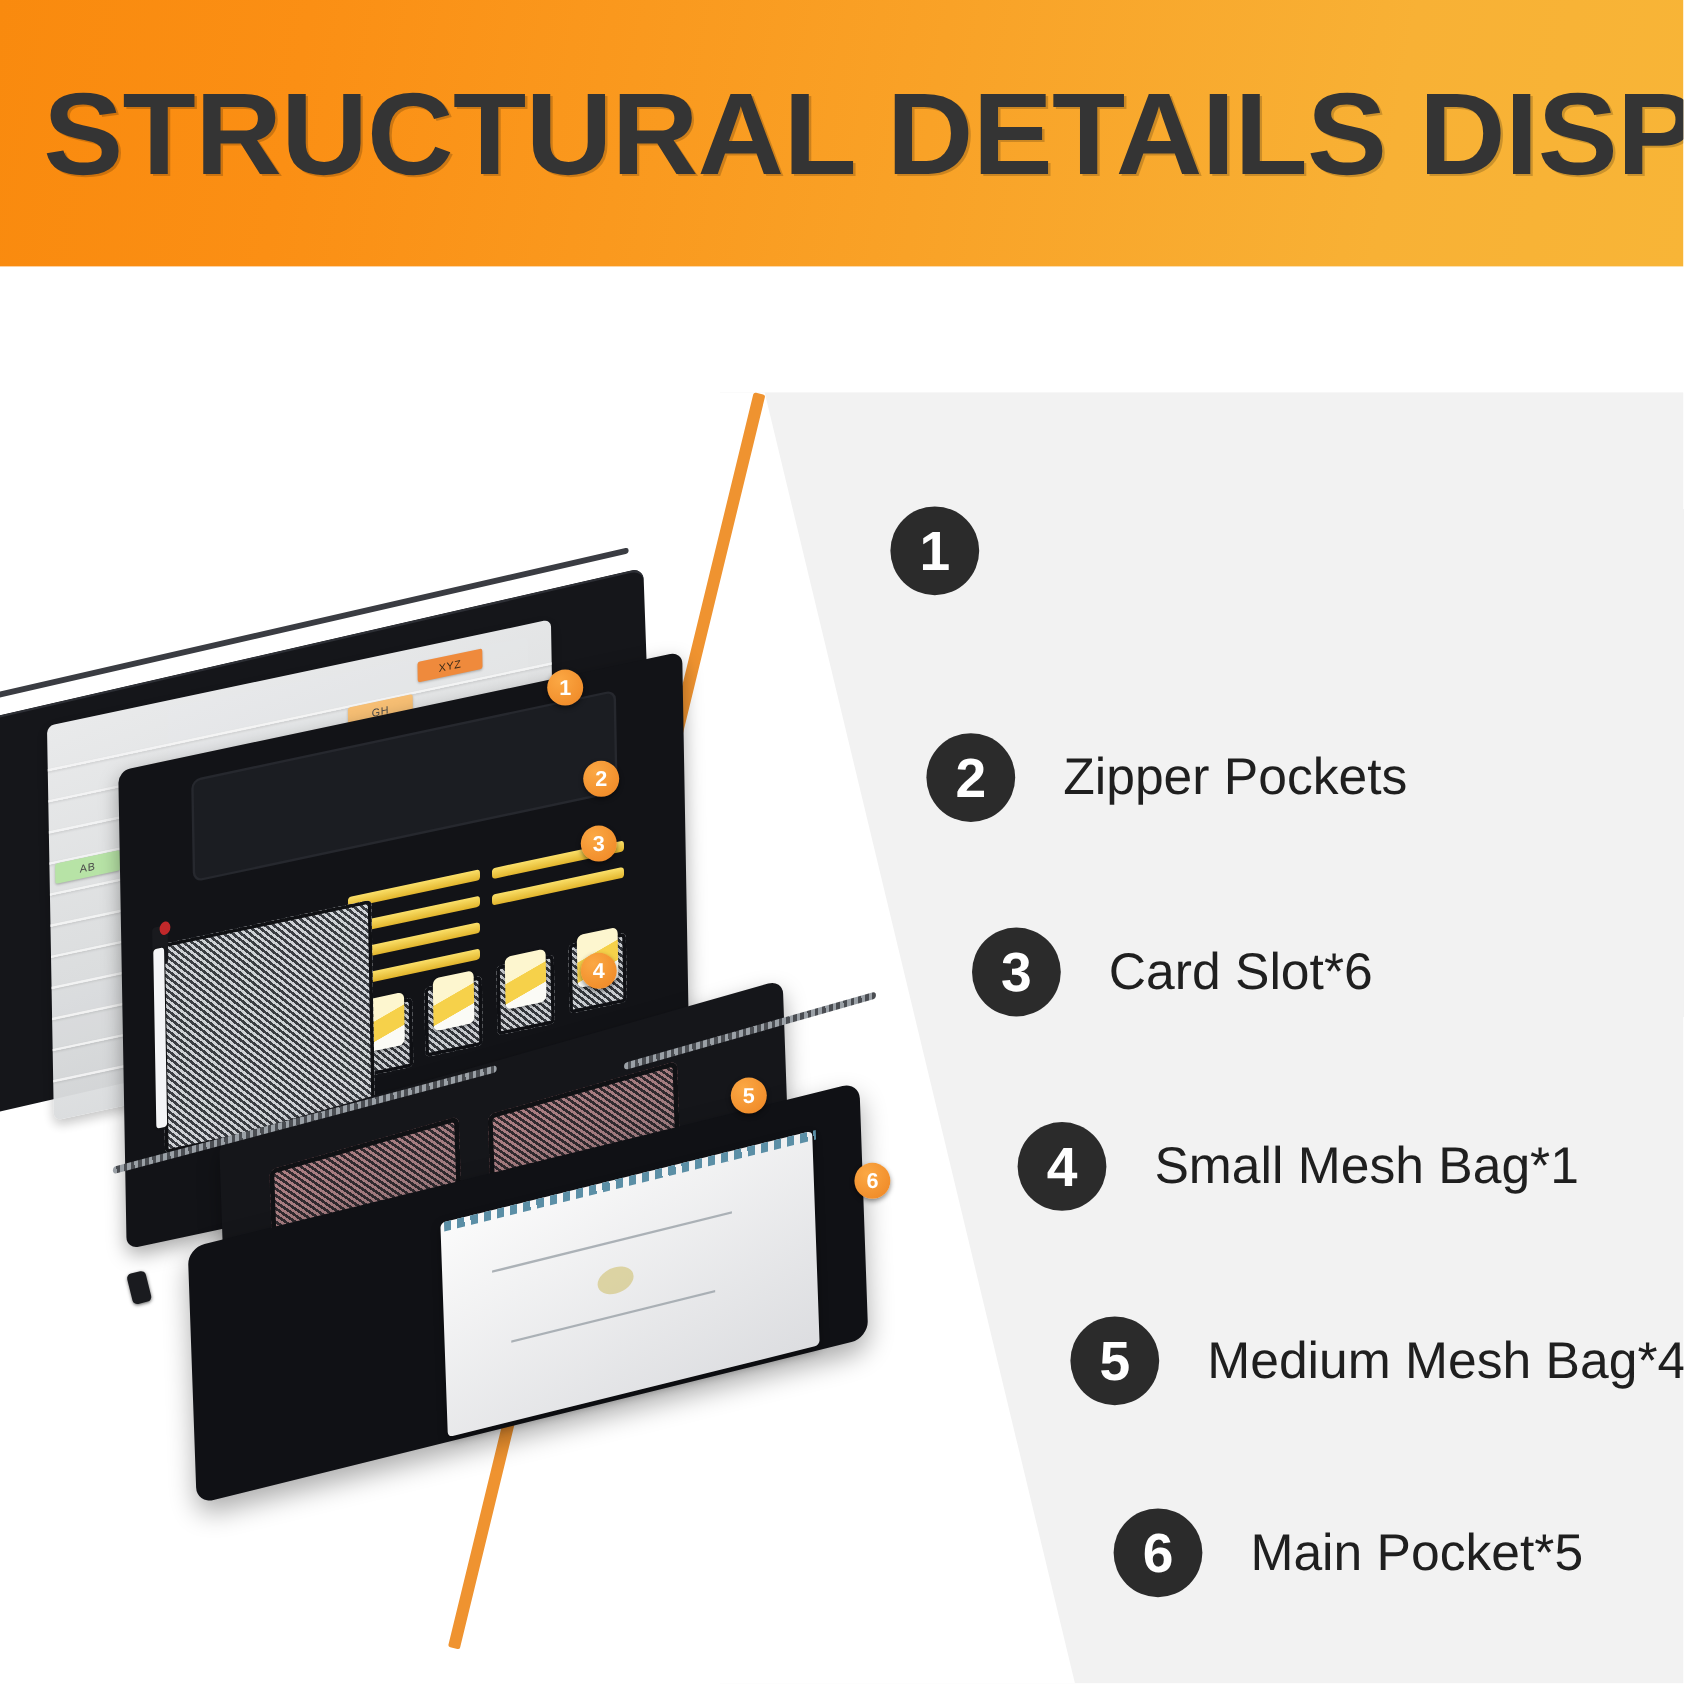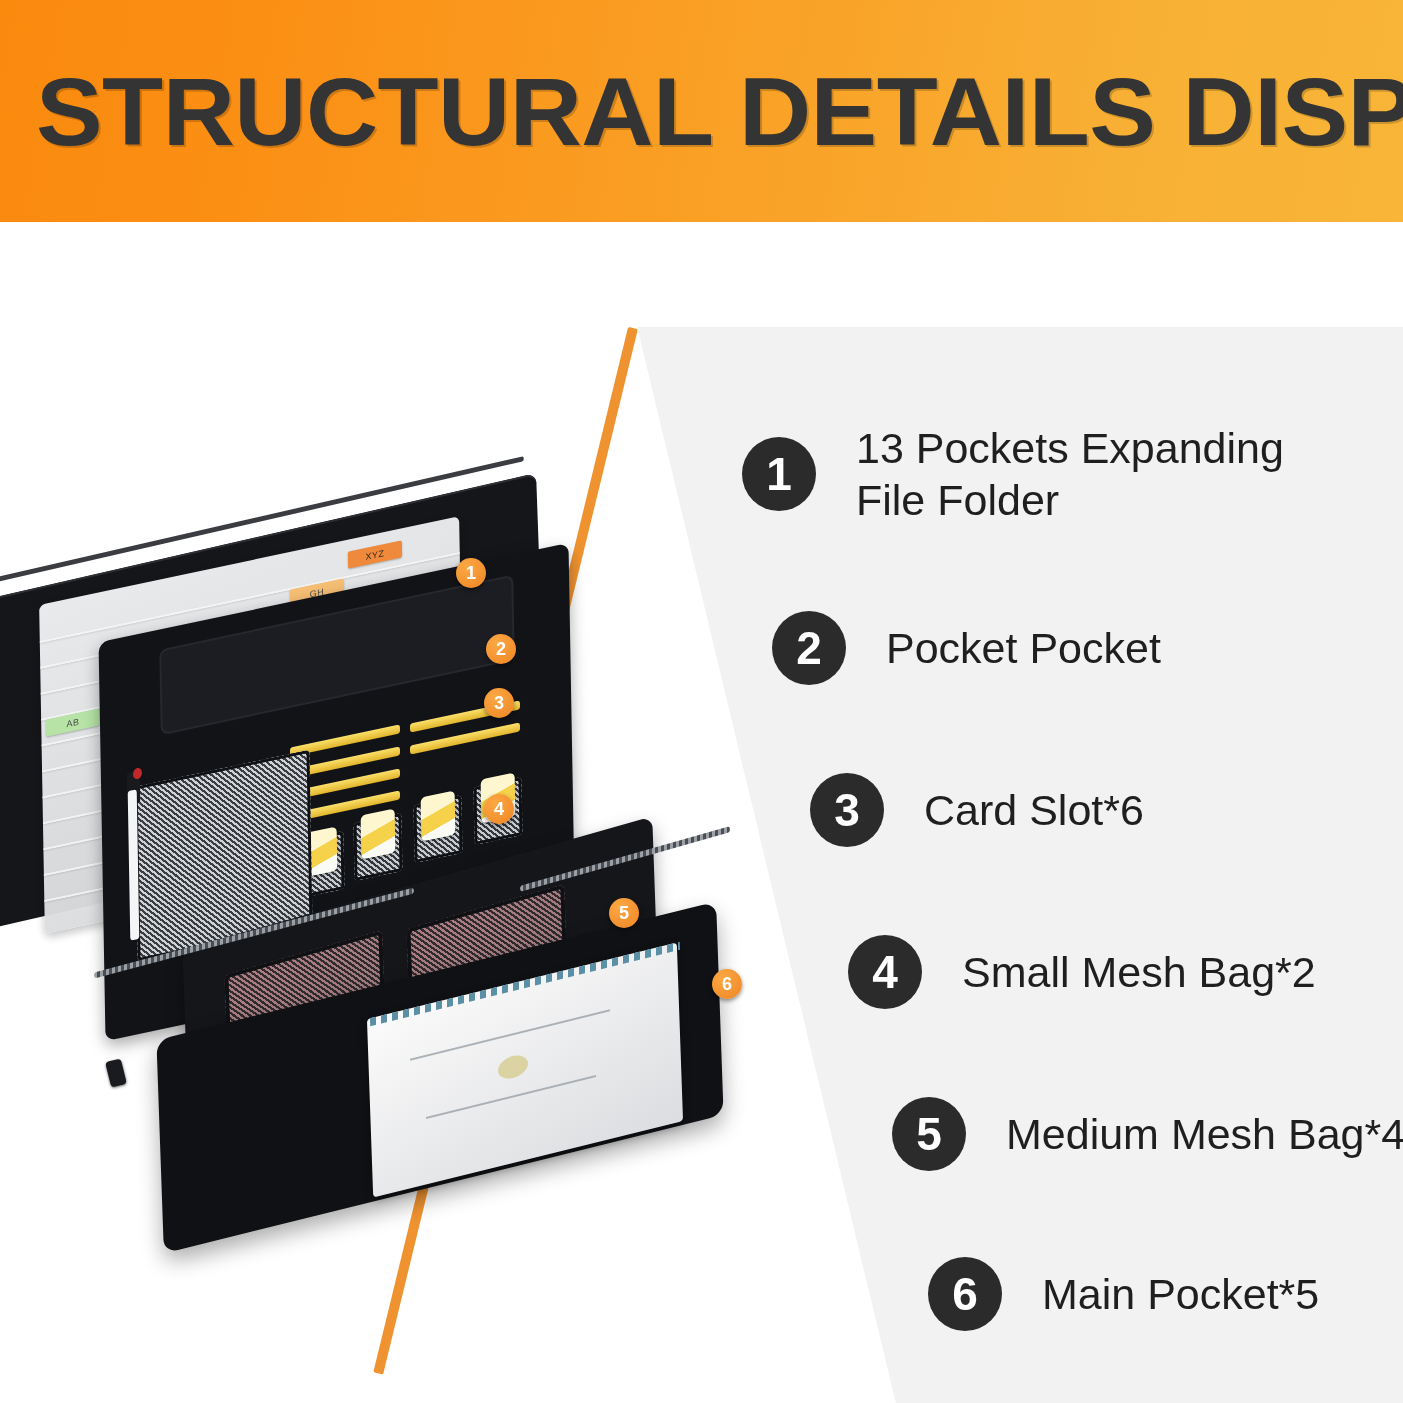--- a/index.html
+++ b/index.html
@@ -218,39 +218,35 @@
       <div class="badge-orange" style="left:494px;top:294px;">4</div>
       <div class="badge-orange" style="left:619px;top:398px;">5</div>
       <div class="badge-orange" style="left:722px;top:469px;">6</div>
     </div>
   </div>
 
   <div class="legend">
 
     <div class="legend-row row1">
       <div class="badge-dark">1</div>
-      <div class="legend-text">
-        <span>13 Pockets Expanding</span>
-        <span class="l2">File Folder</span>
-      </div>
     </div>
 
     <div class="legend-row row2">
       <div class="badge-dark">2</div>
-      <div class="legend-text">Pocket Pocket</div>
+      <div class="legend-text">Zipper Pockets</div>
     </div>
 
     <div class="legend-row row3">
       <div class="badge-dark">3</div>
       <div class="legend-text">Card Slot*6</div>
     </div>
 
     <div class="legend-row row4">
       <div class="badge-dark">4</div>
-      <div class="legend-text">Small Mesh Bag*2</div>
+      <div class="legend-text">Small Mesh Bag*1</div>
     </div>
 
     <div class="legend-row row5">
       <div class="badge-dark">5</div>
       <div class="legend-text">Medium Mesh Bag*4</div>
     </div>
 
     <div class="legend-row row6">
       <div class="badge-dark">6</div>
       <div class="legend-text">Main Pocket*5</div>

